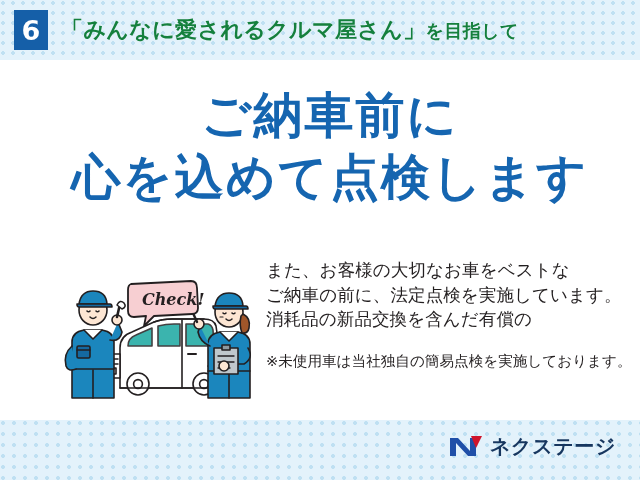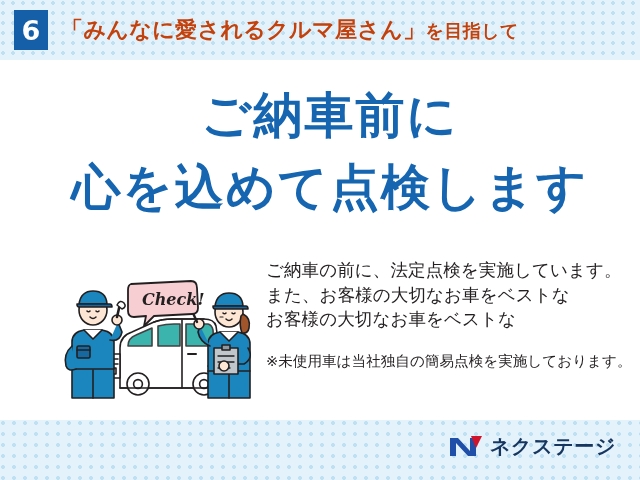--- a/index.html
+++ b/index.html
@@ -52,21 +52,21 @@
     align-items: center;
     justify-content: center;
     font-size: 27px;
     font-weight: bold;
     line-height: 1;
     letter-spacing: 0;
     font-family: "DejaVu Sans", sans-serif;
   }
   .header-title {
     margin-left: 13px;
-    color: #c2410c;
+    color: #15803d;
     font-size: 22px;
     font-weight: bold;
     letter-spacing: 0.4px;
     white-space: nowrap;
     text-shadow: 0 0 2px rgba(227,242,251,0.95), 0 0 3px rgba(227,242,251,0.8);
   }
   .header-title .small {
     font-size: 18px;
   }
 
@@ -84,21 +84,21 @@
     font-family: "DejaVu Sans", "Liberation Sans", sans-serif;
     padding-left: 20px;
   }
   .headline .l1 {
     display: block;
     font-size: 49px;
   }
   .headline .l2 {
     display: block;
     font-size: 49px;
-    margin-top: 16px;
+    margin-top: 6px;
     text-align: center;
   }
 
   
   .body-copy {
     position: absolute;
     left: 266px;
     top: 258px;
     width: 350px;
     color: #231f20;
@@ -282,23 +282,23 @@
 
         <g>
           <path d="M73 14 L133 11 Q139 11 139 18 L140 38 Q140 44 134 44 L96 46 L86 56 L88 46 L76 47 Q70 47 70 41 L70 20 Q70 15 73 14 Z" fill="#f7cfd2" stroke="#231f20" stroke-width="1.8"></path>
         </g>
       </g>
       <text x="84" y="35" font-family="DejaVu Serif, serif" font-size="16" font-style="italic" font-weight="bold" fill="#231f20" id="bubble-text">Check!</text>
     </svg>
   </div>
 
   <div class="body-copy">
+    <span class="line">また、お客様の大切なお車をベストな</span>
     <span class="line">ご納車の前に、法定点検を実施しています。</span>
-    <span class="line">また、お客様の大切なお車をベストな</span>
-    <span class="line">お客様の大切なお車をベストな</span>
+    <span class="line">消耗品の新品交換を含んだ有償の</span>
     <span class="note">※未使用車は当社独自の簡易点検を実施しております。</span>
   </div>
 
   <div class="footer-band"></div>
   <div class="brand">
     <svg class="brand-mark" viewBox="0 0 34 24" xmlns="http://www.w3.org/2000/svg">
       <path d="M1 22 L1 4 L9 4 L21 17 L21 4 L27 4 L27 22 L19 22 L7 9 L7 22 Z" fill="#1f4fa8"></path>
       <path d="M22 2 L33 2 L27 14 Z" fill="#cf142b"></path>
     </svg>
     <span class="brand-name">ネクステージ</span>

